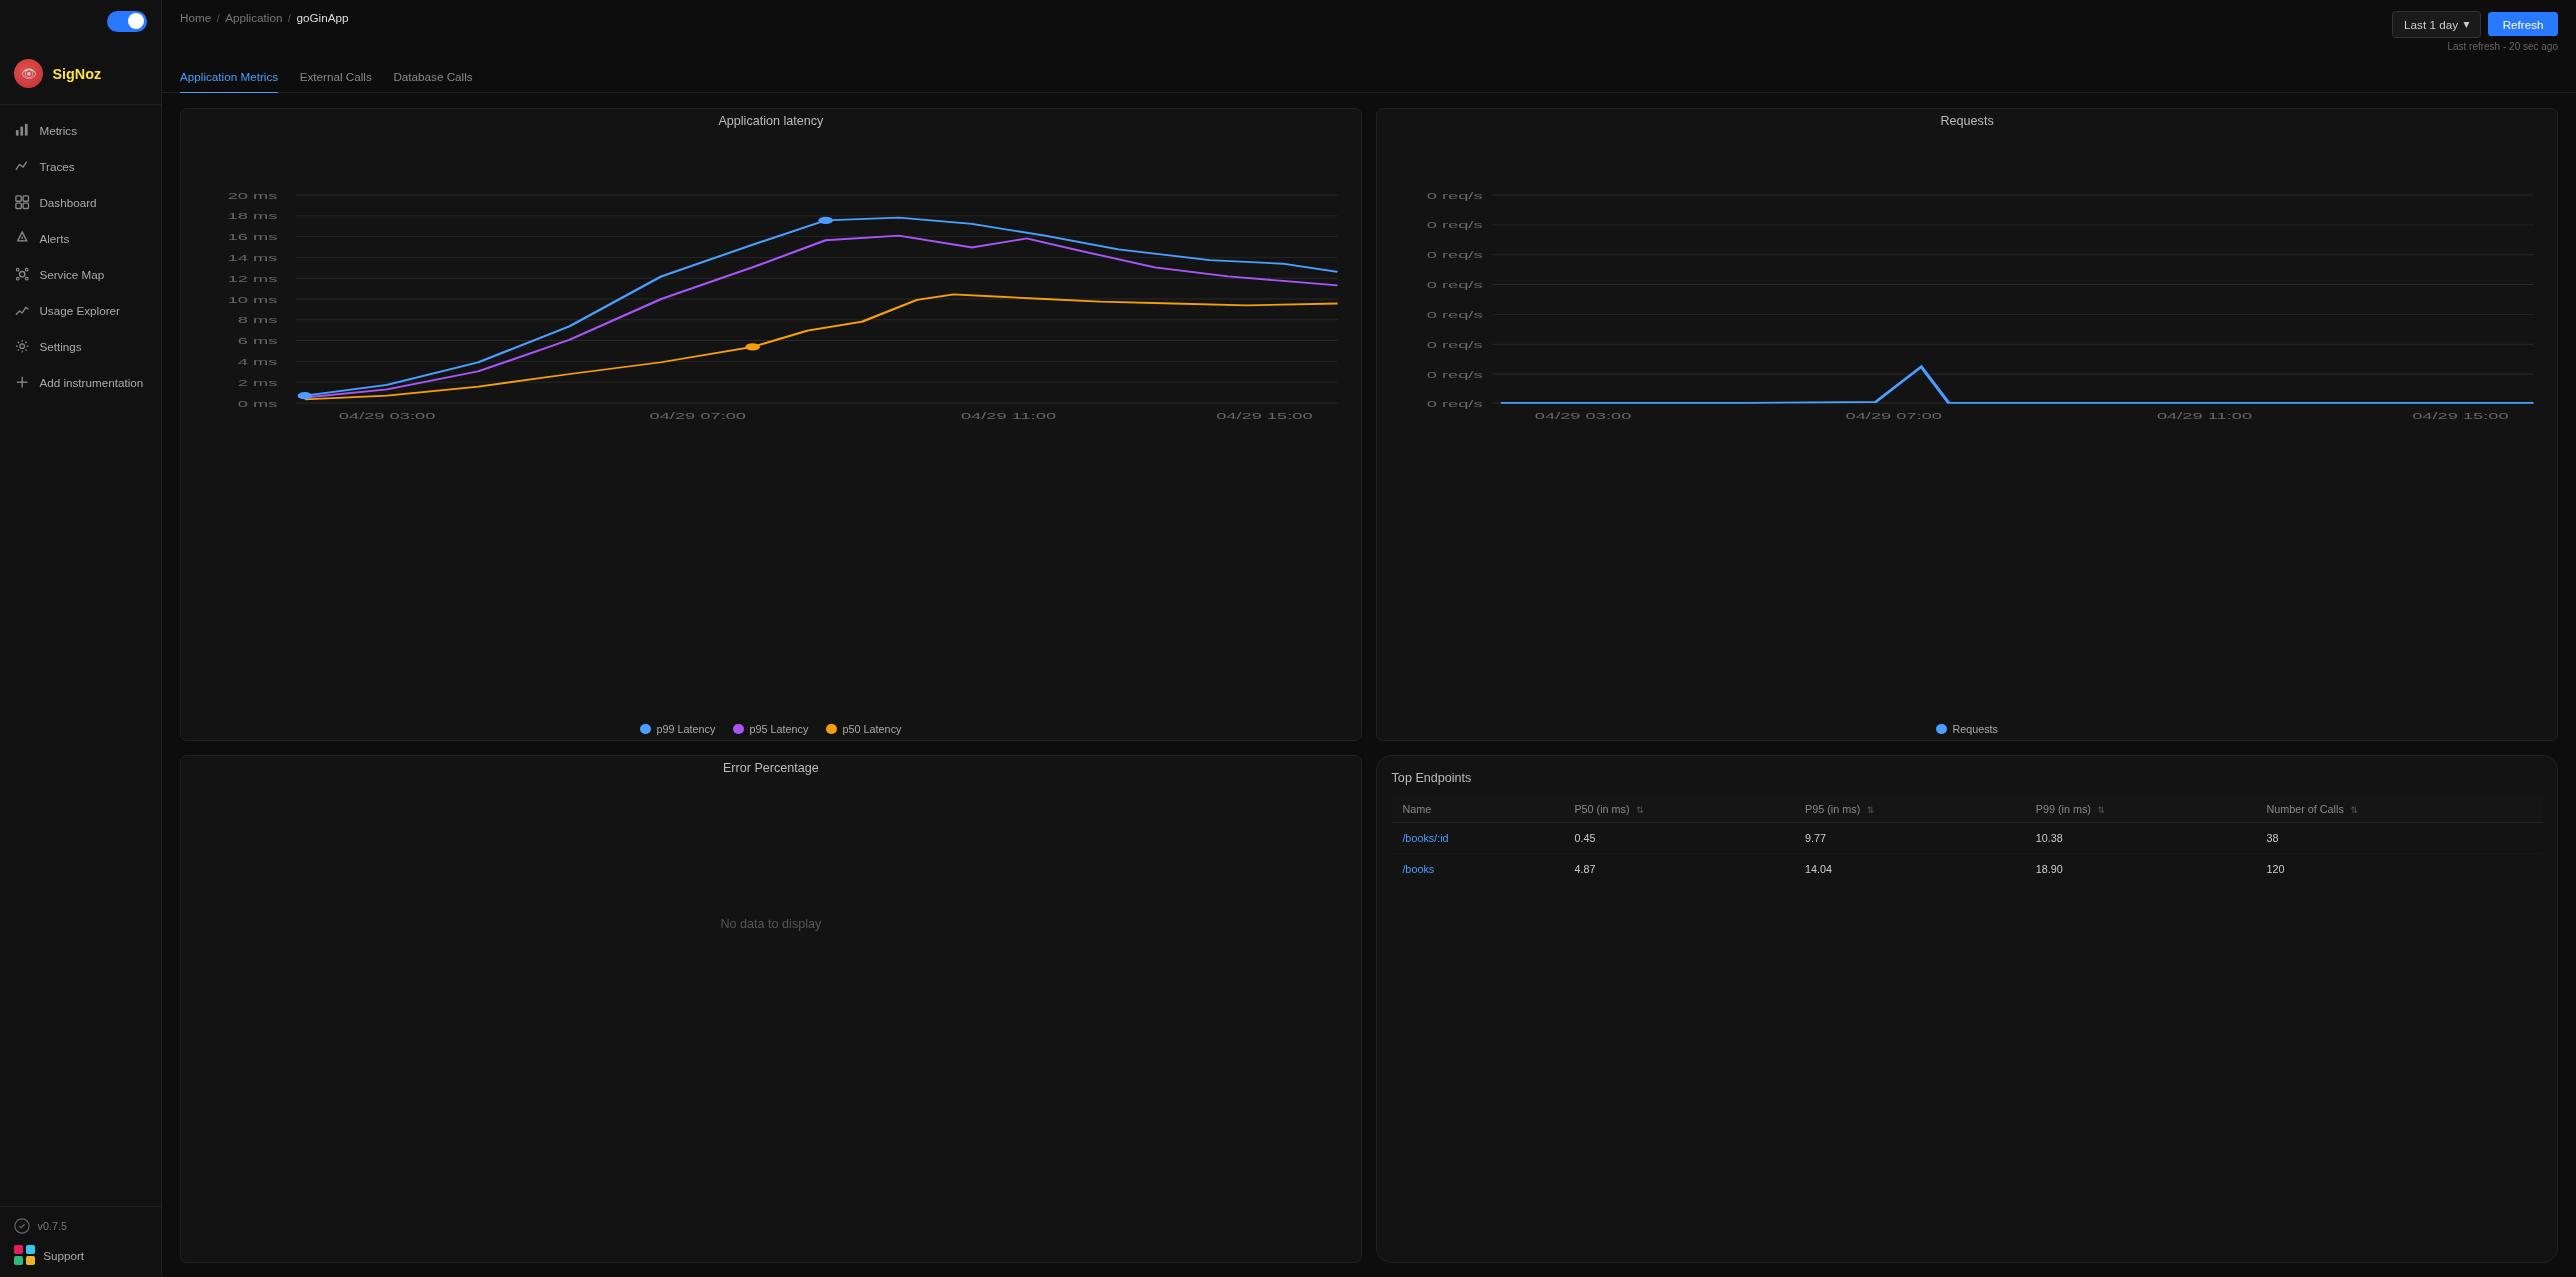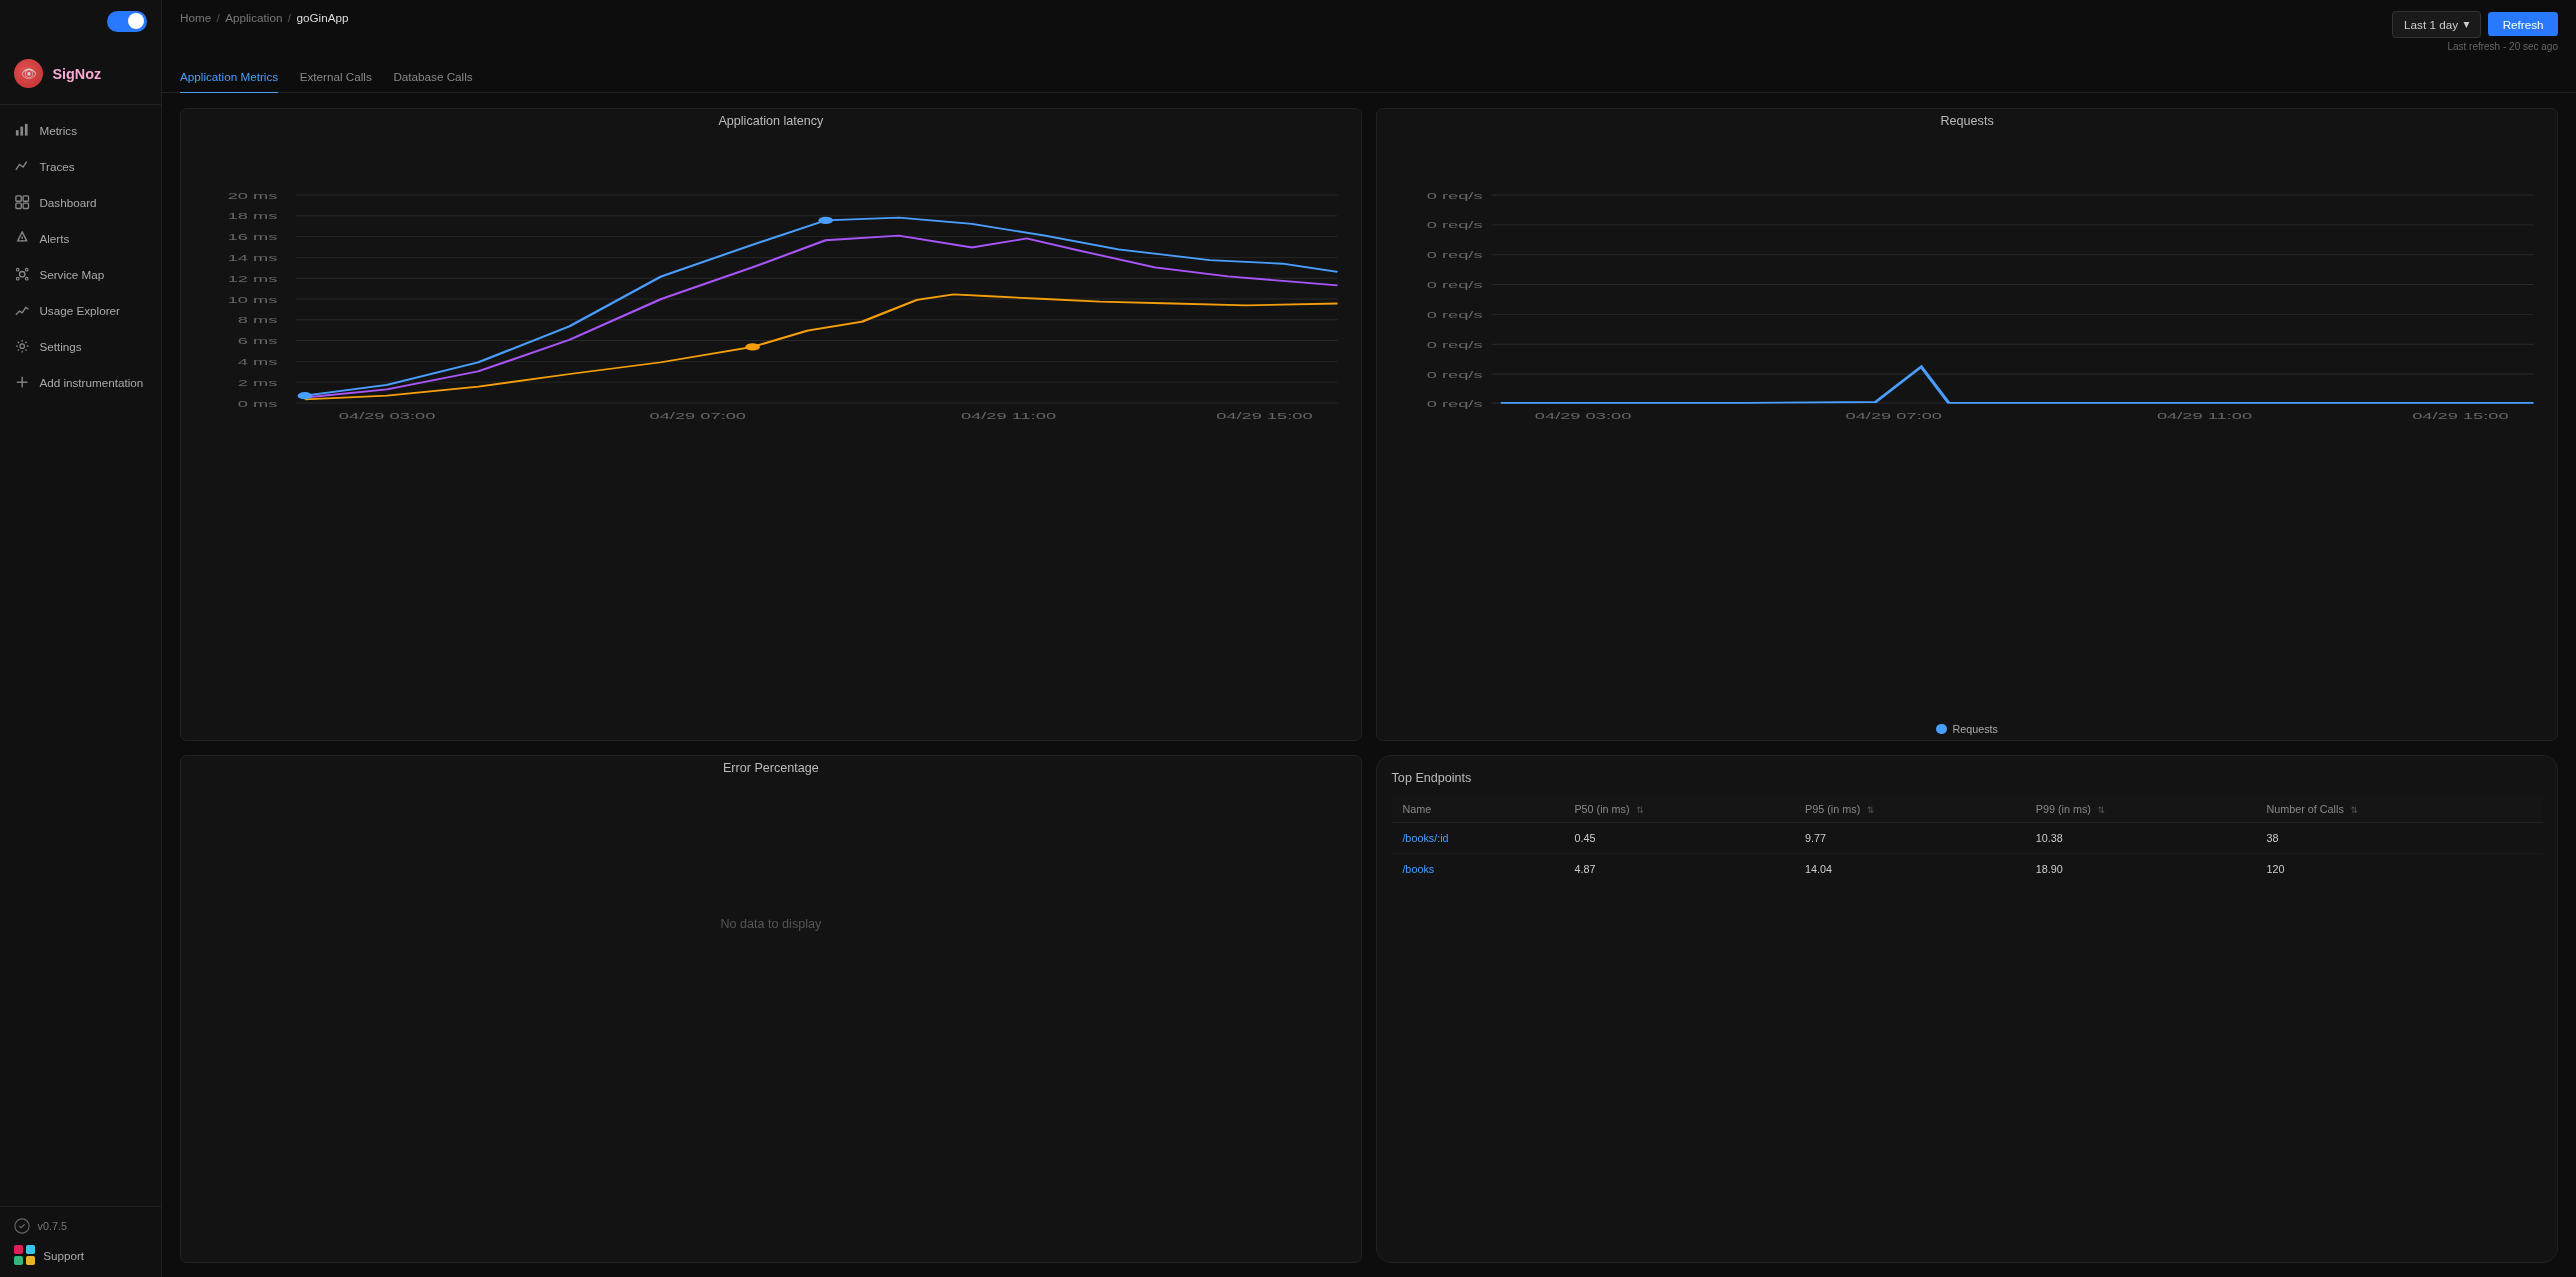--- a/index.html
+++ b/index.html
@@ -34,21 +34,21 @@
       width: 29px;
       height: 29px;
       border-radius: 50%;
       background: radial-gradient(circle at 40% 40%, #e05050, #c03030);
       display: flex; align-items: center; justify-content: center;
       font-size: 12.6px;
     }
     .logo-text {
       font-size: 14.4px;
       font-weight: 600;
-      color: #f9a8d4;
+      color: #fde047;
     }
     .toggle-container {
       padding: 10.8px 14.4px;
       display: flex; justify-content: flex-end;
     }
     .toggle {
       width: 40px; height: 21.6px;
       background: #2979ff;
       border-radius: 10.8px;
       position: relative;
@@ -481,20 +481,34 @@
 
           <polyline class="chart-line" stroke="#a855f7" points="65,234 110,225 160,205 210,170 260,125 310,90 350,60 390,55 430,68 460,58 490,72 530,90 570,100 600,105 630,110"></polyline>
 
           <polyline class="chart-line" stroke="#f59e0b" points="65,236 110,232 160,222 210,208 260,195 310,178 340,160 370,150 400,126 420,120 440,122 470,125 500,128 540,130 580,132 630,130"></polyline>
 
           <circle cx="65" cy="232" r="4" fill="#4a9eff"></circle>
           <circle cx="350" cy="38" r="4" fill="#4a9eff"></circle>
 
           <circle cx="310" cy="178" r="4" fill="#f59e0b"></circle>
         </svg>
+      </div>
+      <div class="chart-legend">
+        <div class="legend-item">
+          <div class="legend-dot" style="background:#4a9eff;"></div>
+          <span>p99 Latency</span>
+        </div>
+        <div class="legend-item">
+          <div class="legend-dot" style="background:#a855f7;"></div>
+          <span>p95 Latency</span>
+        </div>
+        <div class="legend-item">
+          <div class="legend-dot" style="background:#f59e0b;"></div>
+          <span>p50 Latency</span>
+        </div>
       </div>
     </div>
 
     <div class="chart-card">
       <div class="chart-title">Requests</div>
       <div class="chart-body">
         <svg class="chart-svg-wrap" viewBox="0 0 640 260" preserveAspectRatio="none" style="font-size:13px">
 
           <line x1="60" y1="10" x2="630" y2="10" stroke="#2a2a2a" stroke-width="1"></line>
           <line x1="60" y1="43" x2="630" y2="43" stroke="#2a2a2a" stroke-width="1"></line>

